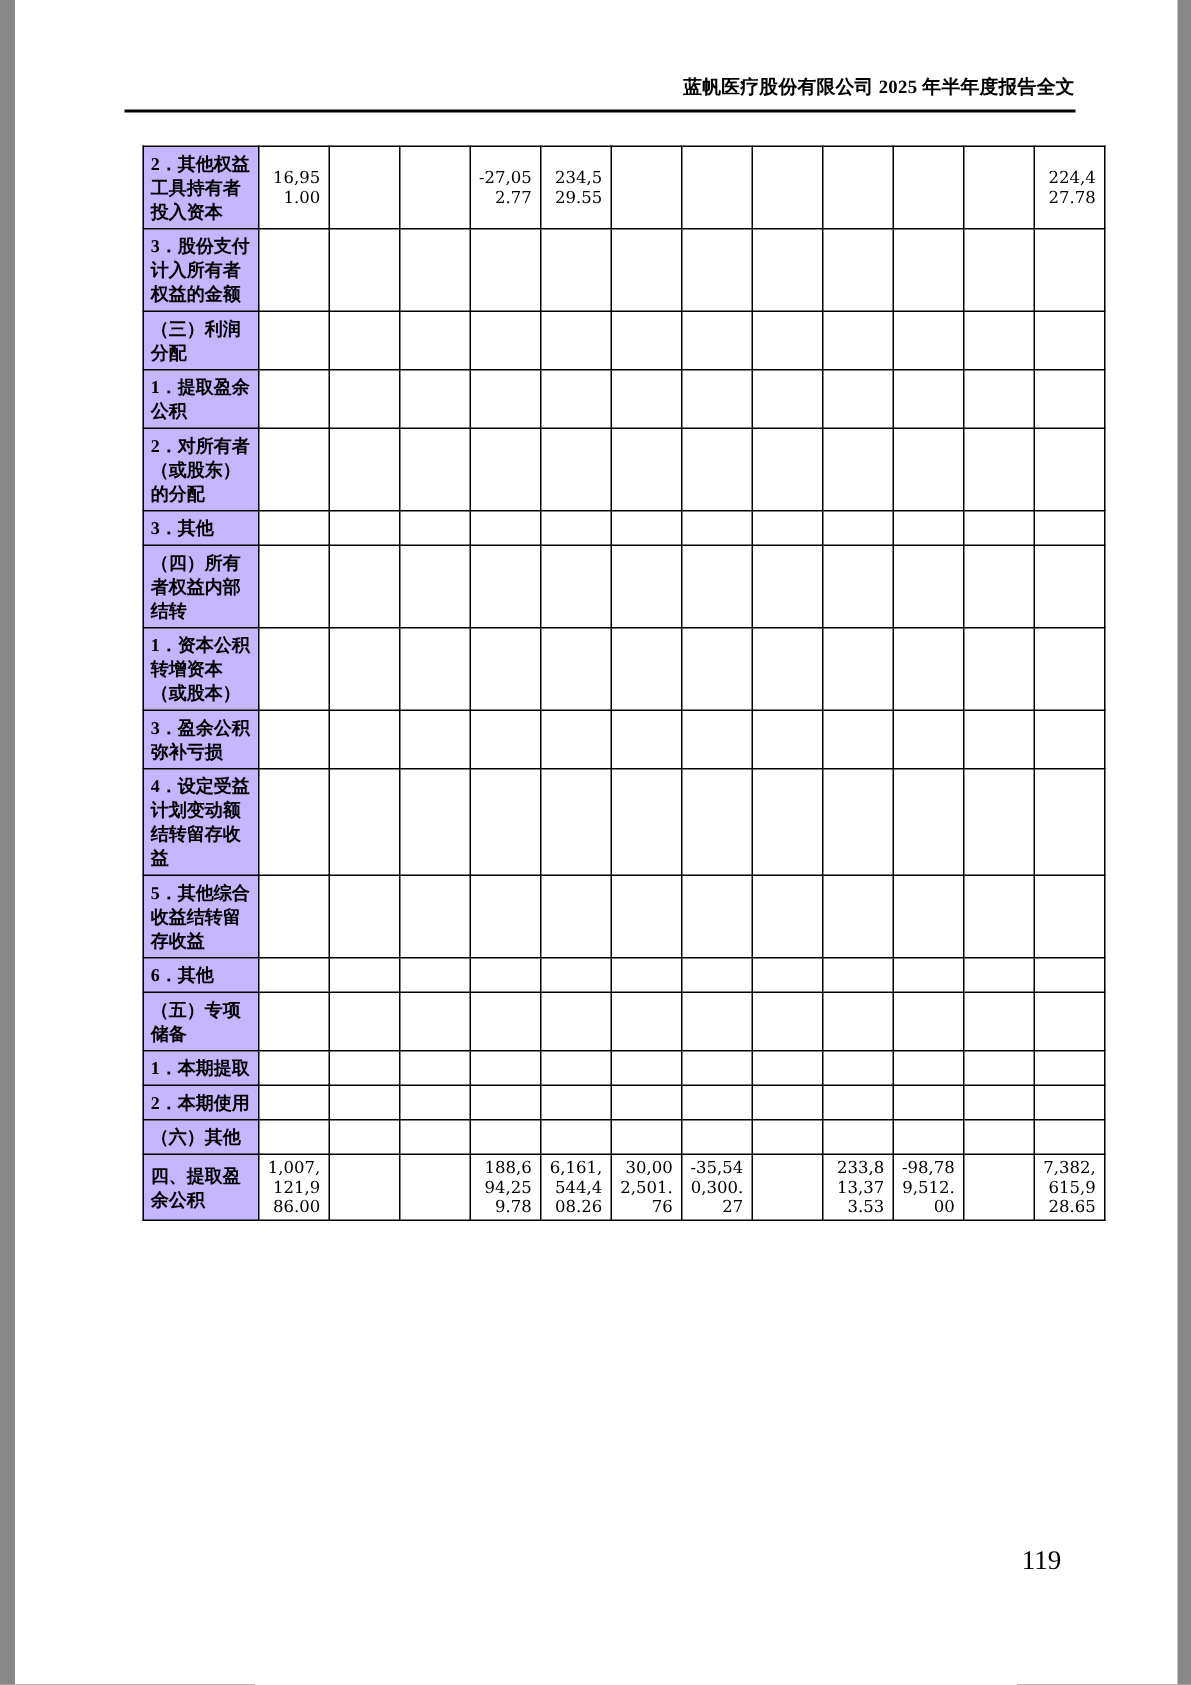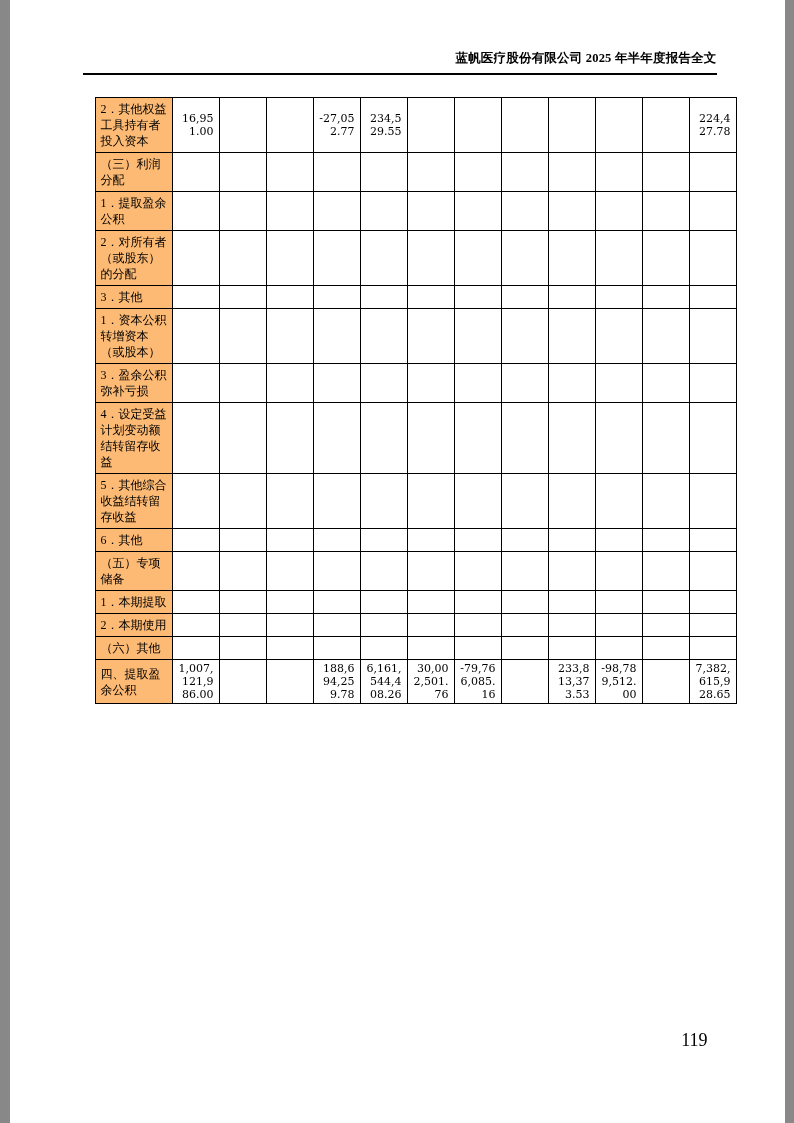--- a/index.html
+++ b/index.html
@@ -28,22 +28,22 @@
     left:85px;top:97px;
     border-collapse:collapse;
     table-layout:fixed;
     width:642px;
   }
   table.equity th, table.equity td{
     border:1px solid #000;
     box-sizing:border-box;
   }
   th.label{
-    background:#fdba74;
-    font-weight:normal;
+    background:#c4b5fd;
+    font-weight:bold;
     font-size:12px;
     line-height:16px;
     text-align:left;
     vertical-align:middle;
     padding:3px 4px 3px 5px;
     word-break:break-all;
     overflow-wrap:break-word;
   }
   td.val{
     font-family:"DejaVu Serif","Liberation Serif",serif;
@@ -96,20 +96,35 @@
           <td class="val">234,529.55</td>
           <td class="val"></td>
           <td class="val"></td>
           <td class="val"></td>
           <td class="val"></td>
           <td class="val"></td>
           <td class="val"></td>
           <td class="val">224,427.78</td>
         </tr>
         <tr>
+          <th class="label">3．股份支付计入所有者权益的金额</th>
+          <td class="val"></td>
+          <td class="val"></td>
+          <td class="val"></td>
+          <td class="val"></td>
+          <td class="val"></td>
+          <td class="val"></td>
+          <td class="val"></td>
+          <td class="val"></td>
+          <td class="val"></td>
+          <td class="val"></td>
+          <td class="val"></td>
+          <td class="val"></td>
+        </tr>
+        <tr>
           <th class="label">（三）利润分配</th>
           <td class="val"></td>
           <td class="val"></td>
           <td class="val"></td>
           <td class="val"></td>
           <td class="val"></td>
           <td class="val"></td>
           <td class="val"></td>
           <td class="val"></td>
           <td class="val"></td>
@@ -142,20 +157,35 @@
           <td class="val"></td>
           <td class="val"></td>
           <td class="val"></td>
           <td class="val"></td>
           <td class="val"></td>
           <td class="val"></td>
           <td class="val"></td>
         </tr>
         <tr>
           <th class="label">3．其他</th>
+          <td class="val"></td>
+          <td class="val"></td>
+          <td class="val"></td>
+          <td class="val"></td>
+          <td class="val"></td>
+          <td class="val"></td>
+          <td class="val"></td>
+          <td class="val"></td>
+          <td class="val"></td>
+          <td class="val"></td>
+          <td class="val"></td>
+          <td class="val"></td>
+        </tr>
+        <tr>
+          <th class="label">（四）所有者权益内部结转</th>
           <td class="val"></td>
           <td class="val"></td>
           <td class="val"></td>
           <td class="val"></td>
           <td class="val"></td>
           <td class="val"></td>
           <td class="val"></td>
           <td class="val"></td>
           <td class="val"></td>
           <td class="val"></td>
@@ -298,21 +328,21 @@
           <td class="val"></td>
         </tr>
         <tr>
           <th class="label">四、提取盈余公积</th>
           <td class="val">1,007,121,986.00</td>
           <td class="val"></td>
           <td class="val"></td>
           <td class="val">188,694,259.78</td>
           <td class="val">6,161,544,408.26</td>
           <td class="val">30,002,501.76</td>
-          <td class="val">-79,766,085.16</td>
+          <td class="val">-35,540,300.27</td>
           <td class="val"></td>
           <td class="val">233,813,373.53</td>
           <td class="val">-98,789,512.00</td>
           <td class="val"></td>
           <td class="val">7,382,615,928.65</td>
         </tr>
       </tbody>
   </table>
 
   <div class="page-num">119</div>

